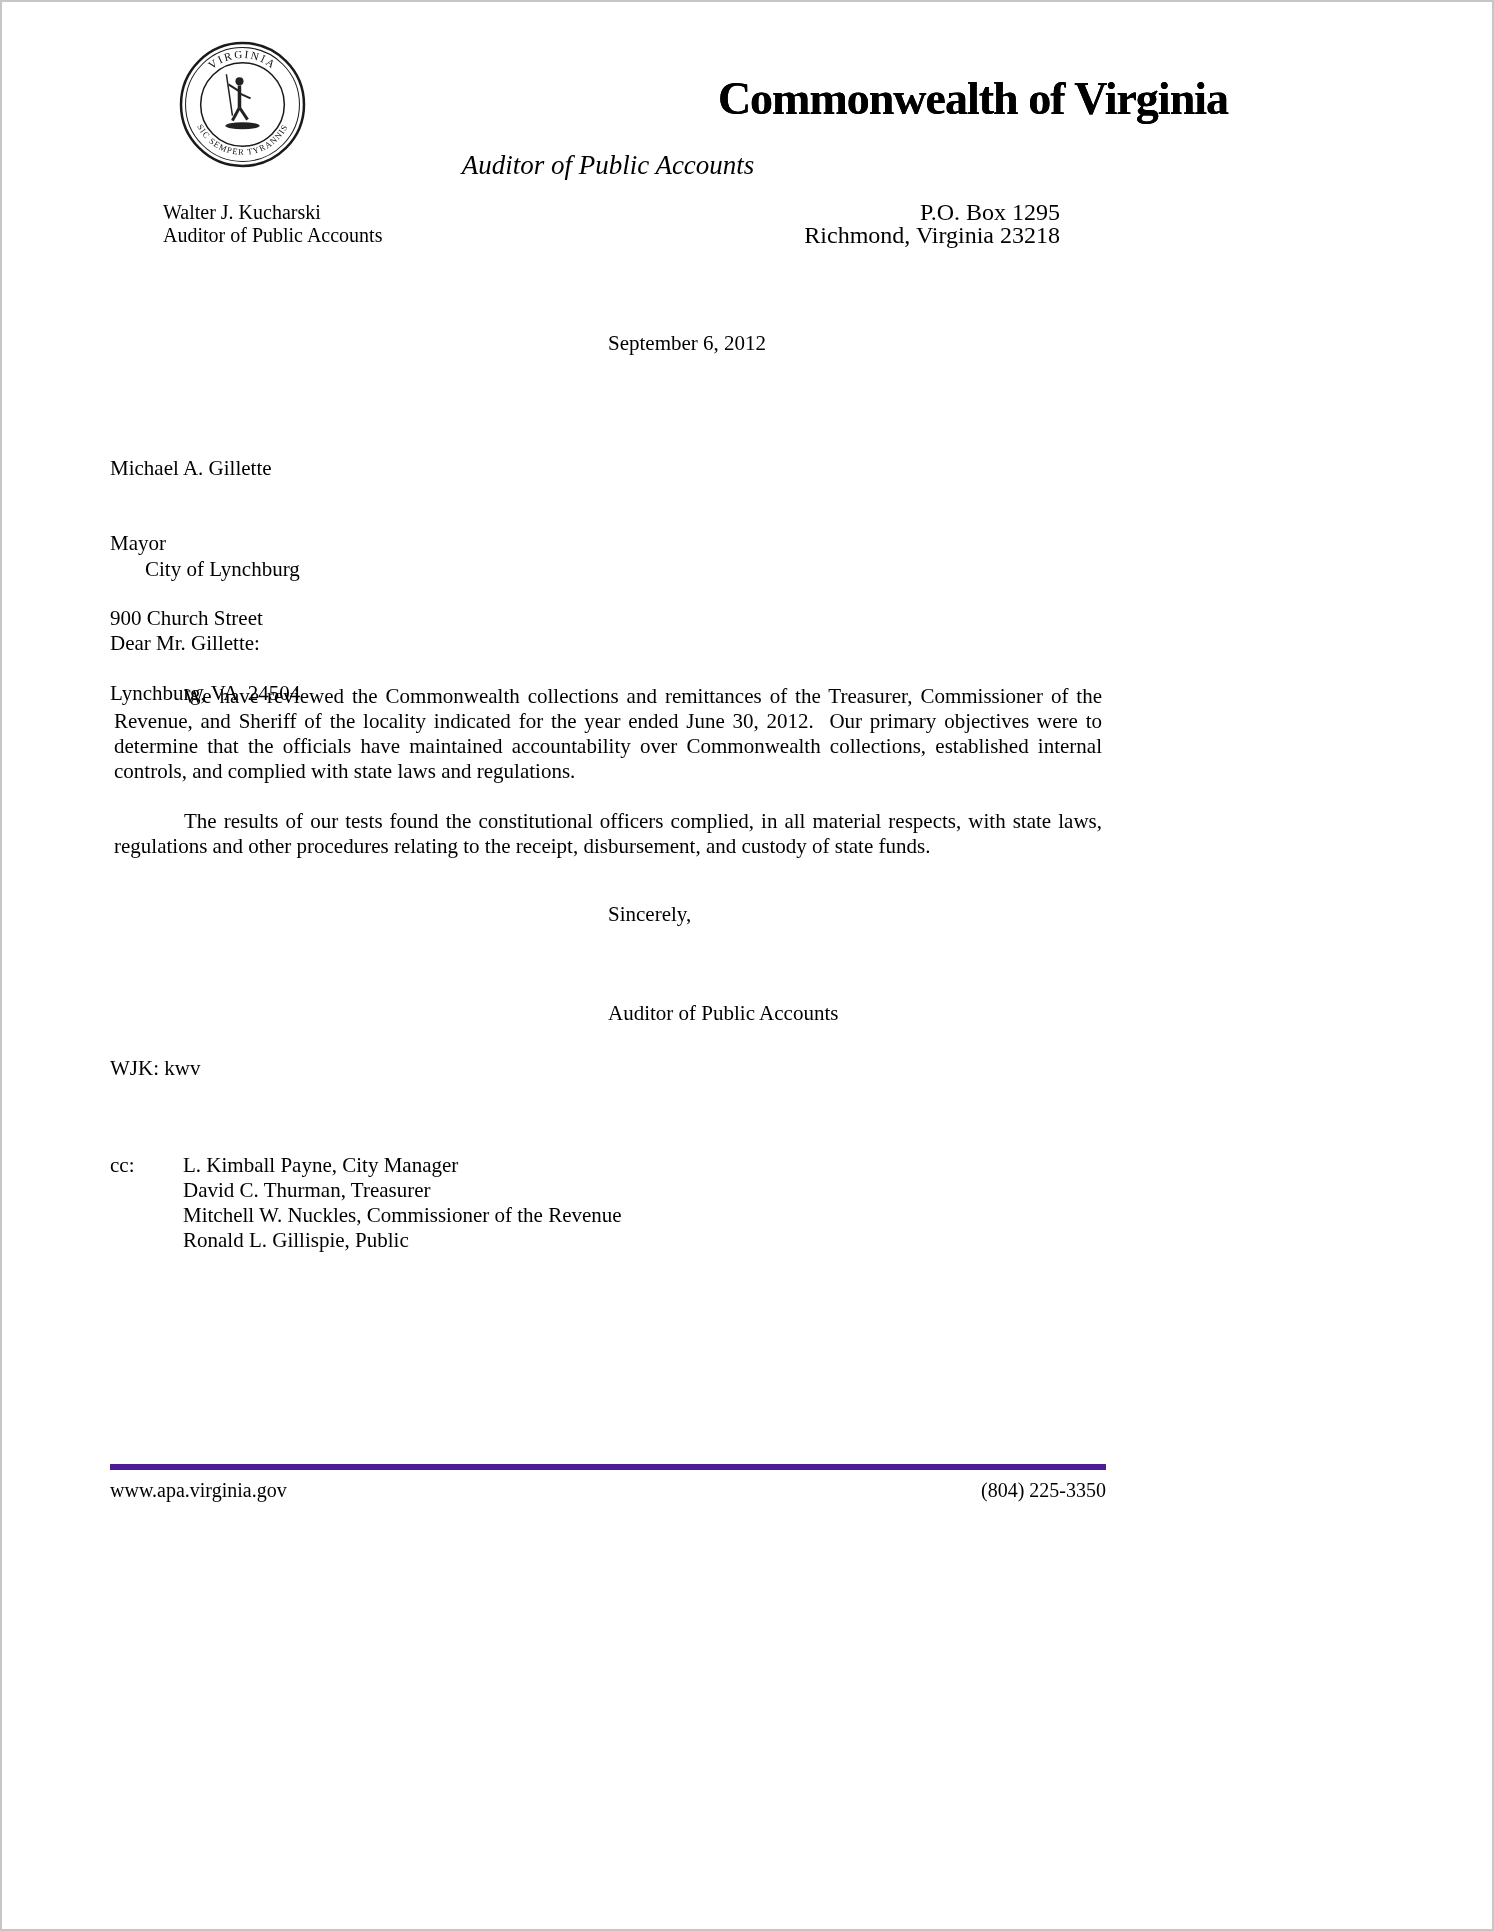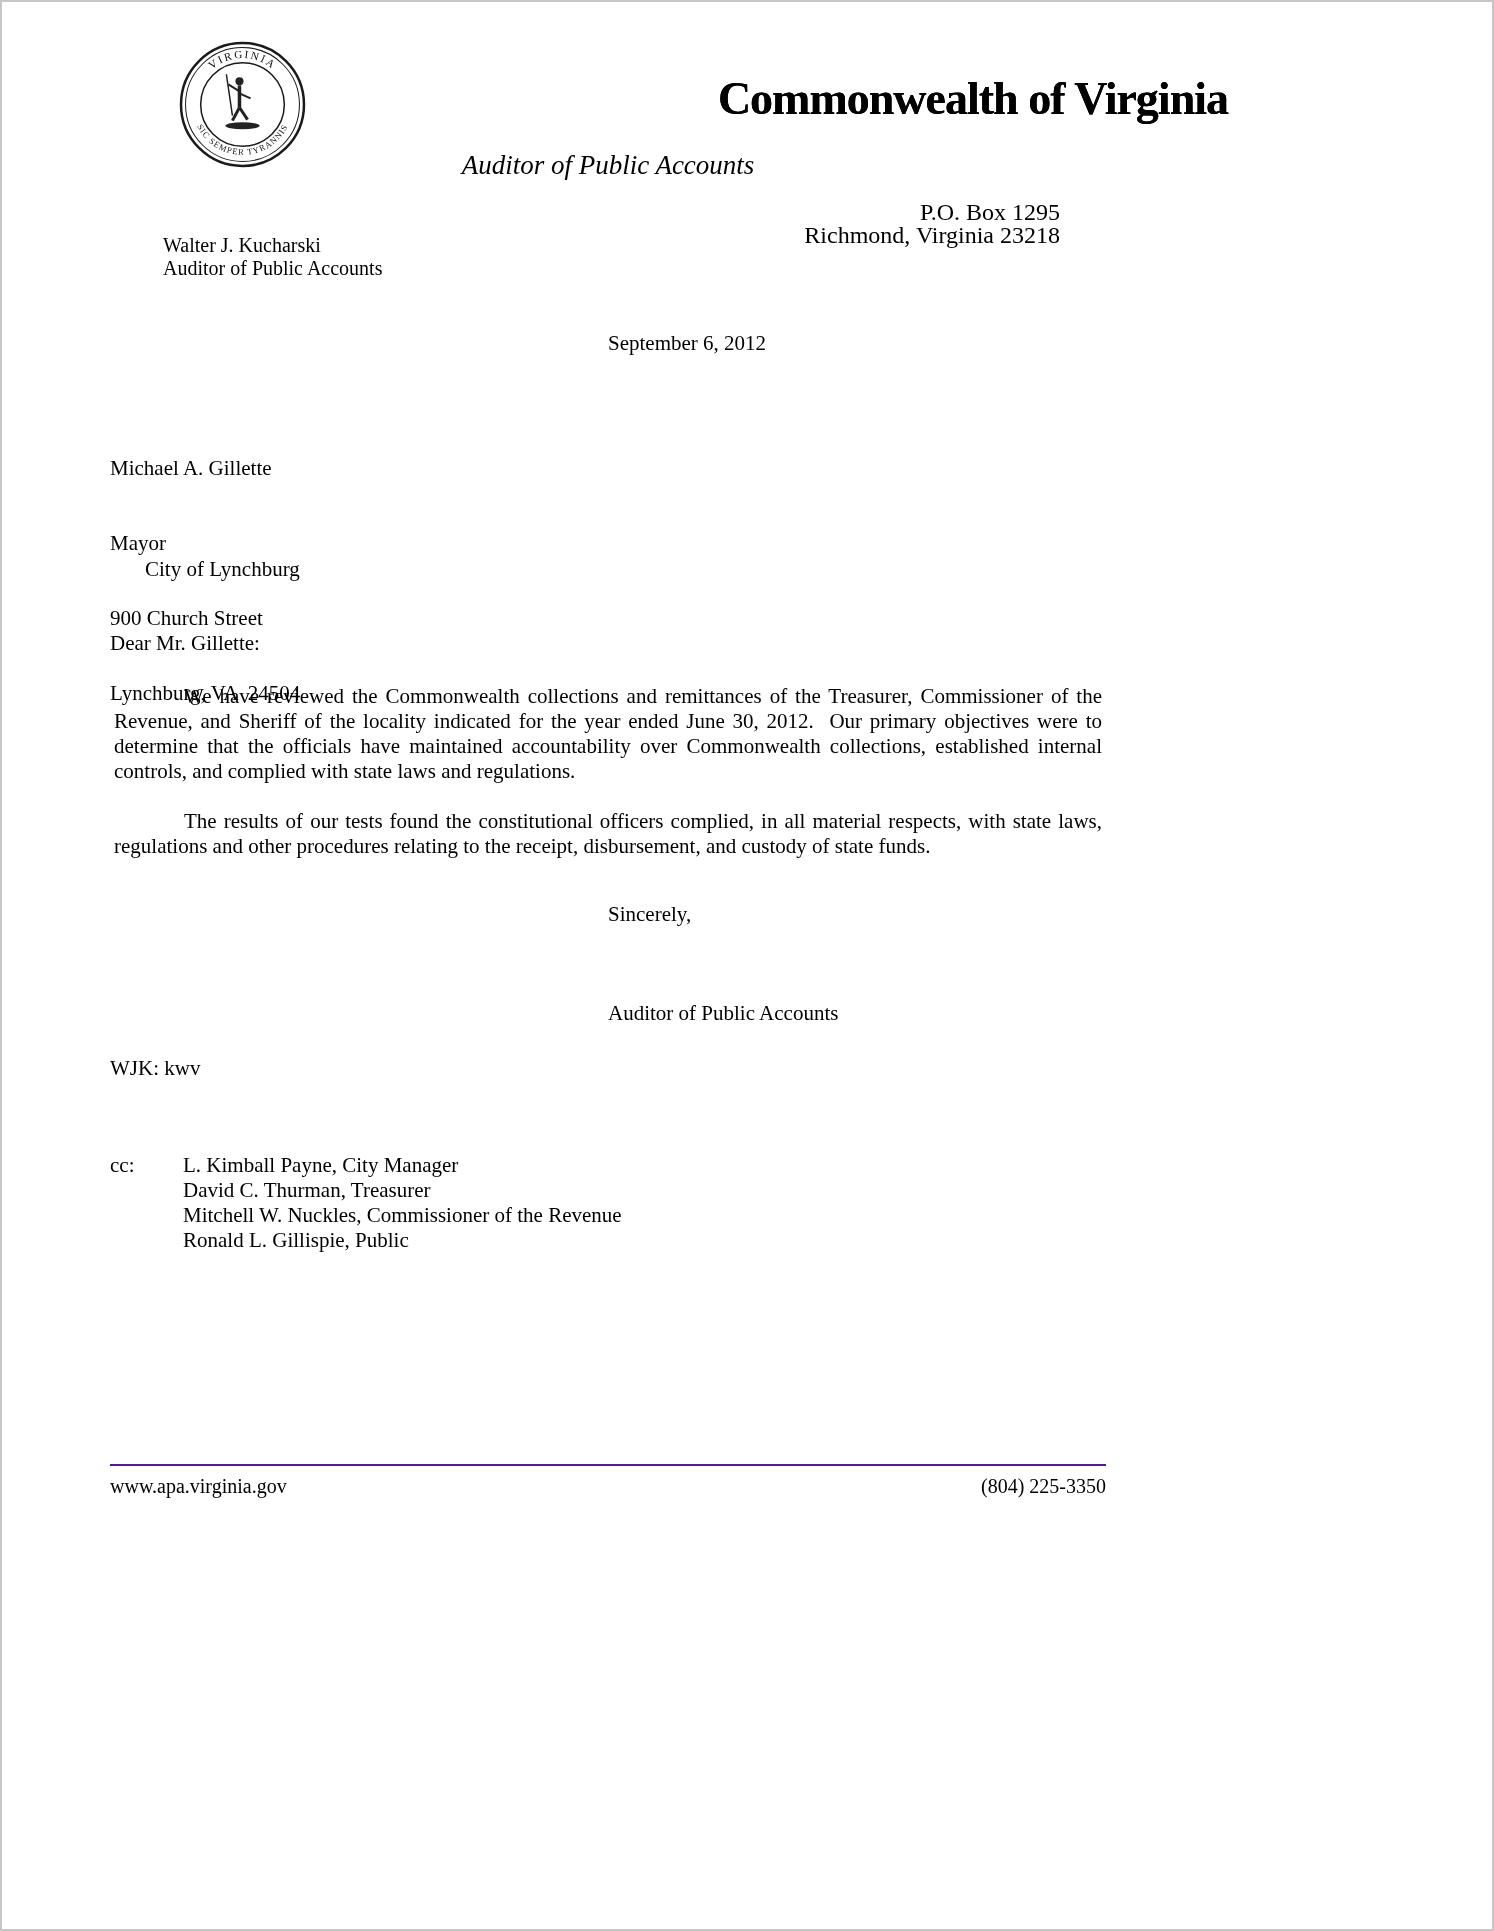--- a/index.html
+++ b/index.html
@@ -19,41 +19,41 @@
   .lh-title {
     position: absolute; top: 72px; left: 0; width: 1216px;
     text-align: right; font-size: 46px; font-weight: 700; letter-spacing: -1px;
     text-shadow: 0 0 0.6px #000;
     margin-left: 12px;
   }
   .lh-subtitle {
     position: absolute; top: 150px; left: 0; width: 1216px;
     text-align: center; font-size: 27px; font-style: italic;
   }
-  .lh-official { position: absolute; left: 163px; top: 201px; font-size: 20px; line-height: 23px; margin-top: 33px; }
+  .lh-official { position: absolute; left: 163px; top: 201px; font-size: 20px; line-height: 23px; }
   .lh-address  { position: absolute; top: 201px; right: 434px; text-align: right; font-size: 24px; line-height: 23px; }
 
   
   .date-line  { position: absolute; left: 608px; top: 331px; font-size: 21px; }
   .recipient  { position: absolute; left: 110px; top: 406px; font-size: 21px; line-height: 25px; white-space: pre-wrap; }
   .re-line    { position: absolute; left: 110px; top: 557px; font-size: 21px; margin-left: 35px; }
   .salutation { position: absolute; left: 110px; top: 631px; font-size: 21px; }
   .body-text  { position: absolute; left: 110px; top: 680px; width: 996px; font-size: 21px; line-height: 25px; text-align: justify; }
   .body-text p { text-indent: 70px; white-space: pre-wrap; margin: 4px; }
   .body-text p + p { margin-top: 25px; }
   .closing    { position: absolute; left: 608px; top: 902px; font-size: 21px; }
   .sig-title  { position: absolute; left: 608px; top: 1001px; font-size: 21px; }
   .initials   { position: absolute; left: 110px; top: 1056px; font-size: 21px; }
   .cc-block   { position: absolute; left: 110px; top: 1107px; font-size: 21px; line-height: 25px; display: flex; margin-top: 46px; }
   .cc-label   { width: 73px; }
 
   
   .footer {
     position: absolute; left: 110px; top: 1464px; width: 996px;
-    border-top: 2px solid #4c1d95; padding-top: 9px;
+    border-top: 6px solid #4c1d95; padding-top: 9px;
     display: flex; justify-content: space-between; font-size: 20px;
   }
 </style>
 </head>
 <body>
 
 <div class="page">
 
   <div class="seal">
     <svg width="127" height="127" viewBox="0 0 126 126">

